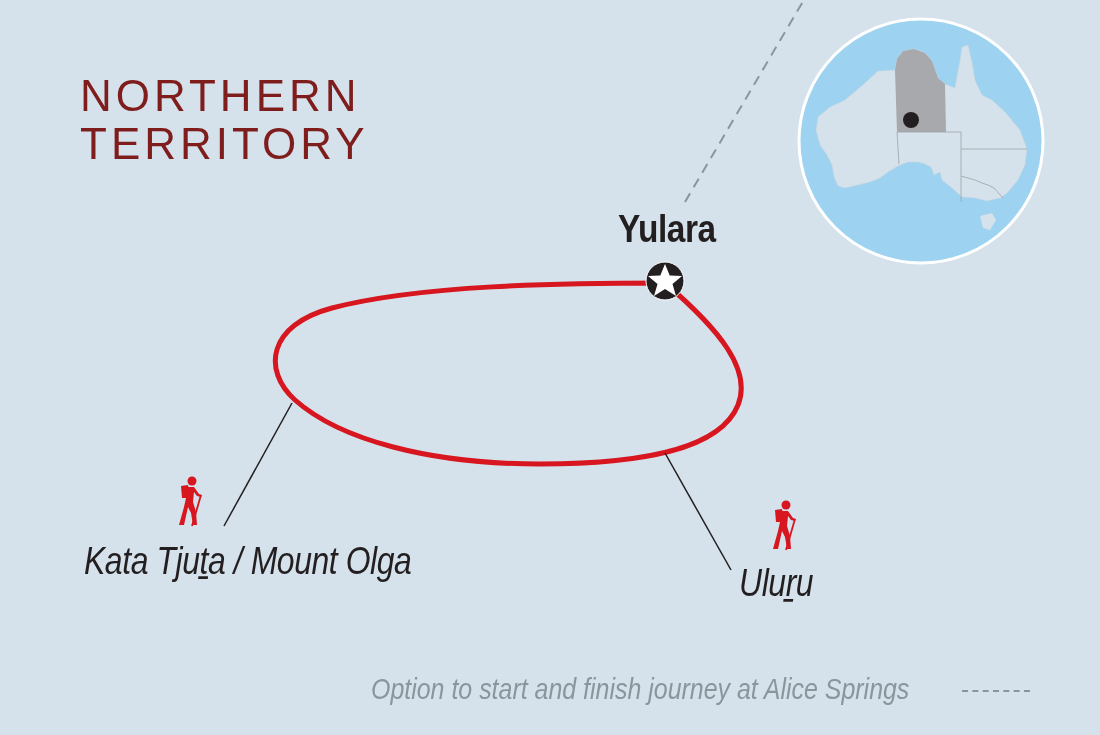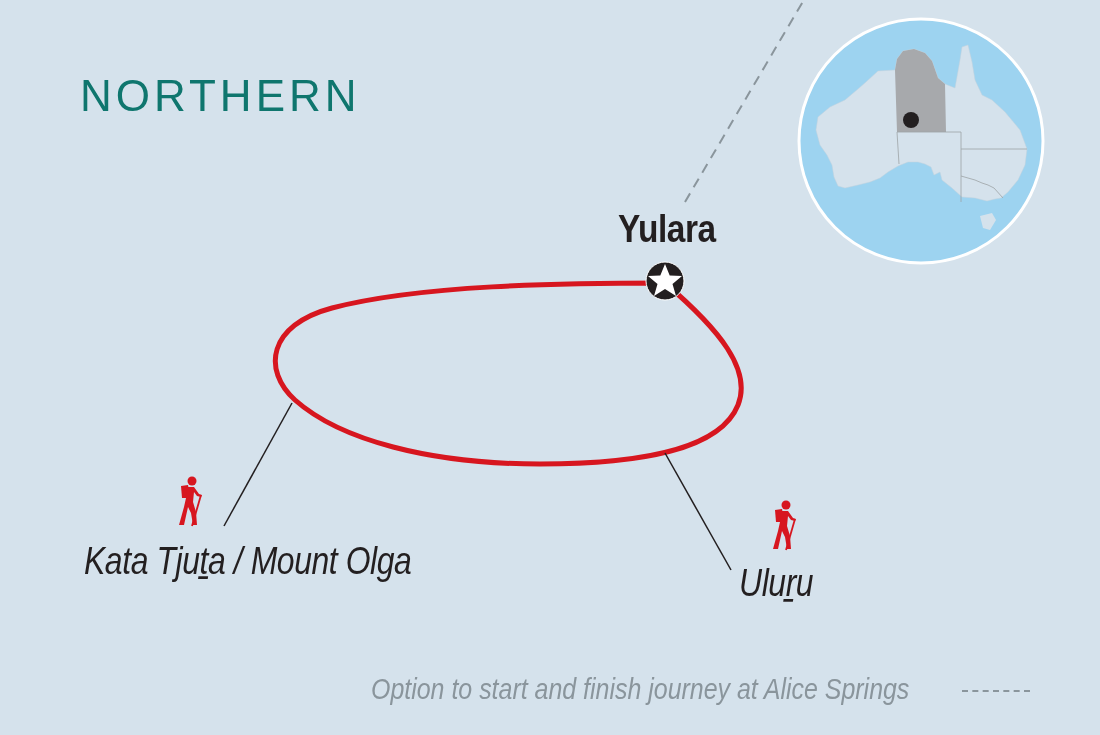--- a/index.html
+++ b/index.html
@@ -1,19 +1,19 @@
 <!DOCTYPE html>
 <html><head>
 <meta charset="utf-8">
 <style>
   html, body { margin: 0; padding: 0; }
   body { width: 1100px; height: 735px; background: #d5e2ec; position: relative; overflow: hidden; font-family: "Liberation Sans", sans-serif; }
   .abs { position: absolute; }
   #map-svg { position: absolute; left: 0; top: 0; }
-  .region-title { left: 80px; top: 72px; font-size: 44px; line-height: 48px; letter-spacing: 4px; color: #0f766e; font-weight: normal; }
+  .region-title { left: 80px; top: 72px; font-size: 44px; line-height: 48px; letter-spacing: 4px; color: #7f1d1d; font-weight: normal; }
   .region-title span { display: block; }
   .town-label { left: 618px; top: 208px; font-size: 38px; font-weight: bold; color: #231f20; transform: scaleX(0.88); transform-origin: left; letter-spacing: -0.5px; }
   .site-label { font-style: italic; font-size: 38px; color: #231f20; transform: scaleX(0.84); transform-origin: left; letter-spacing: -0.5px; white-space: nowrap; }
   .kata { left: 84px; top: 540px; }
   .uluru { left: 739px; top: 562px; }
   .footer-note { left: 371px; top: 673px; font-style: italic; font-size: 29px; color: #8a959c; transform: scaleX(0.86); transform-origin: left; white-space: nowrap; }
   .legend-dash { left: 962px; top: 690px; width: 68px; height: 0; border-top: 2px dashed #8a959c; }
 </style>
 </head>
 <body>
@@ -61,20 +61,21 @@
   <g transform="translate(770,500)" fill="#d7161f">
     <circle cx="16" cy="5" r="4.5"></circle>
     <path d="M5,10 L12,9 L14,20 L12,22 L6,22 Z"></path>
     <path d="M11,11 L18,11 L23,18 L26,19 L25,21 L21,20 L18,16 L17,26 L20,36 L21,49 L17,49 L15,37 L12,31 L8,49 L3,49 L8,31 L10,22 Z"></path>
     <line x1="25" y1="19" x2="16" y2="50" stroke="#d7161f" stroke-width="1.8"></line>
   </g>
 </svg>
 
 <div class="abs region-title">
   <span>NORTHERN</span>
+  <span>TERRITORY</span>
 </div>
 
 <div class="abs town-label">Yulara</div>
 
 <div class="abs site-label kata">Kata Tjuṯa / Mount Olga</div>
 <div class="abs site-label uluru">Uluṟu</div>
 
 <div class="abs footer-note">Option to start and finish journey at Alice Springs</div>
 <div class="abs legend-dash"></div>
 

